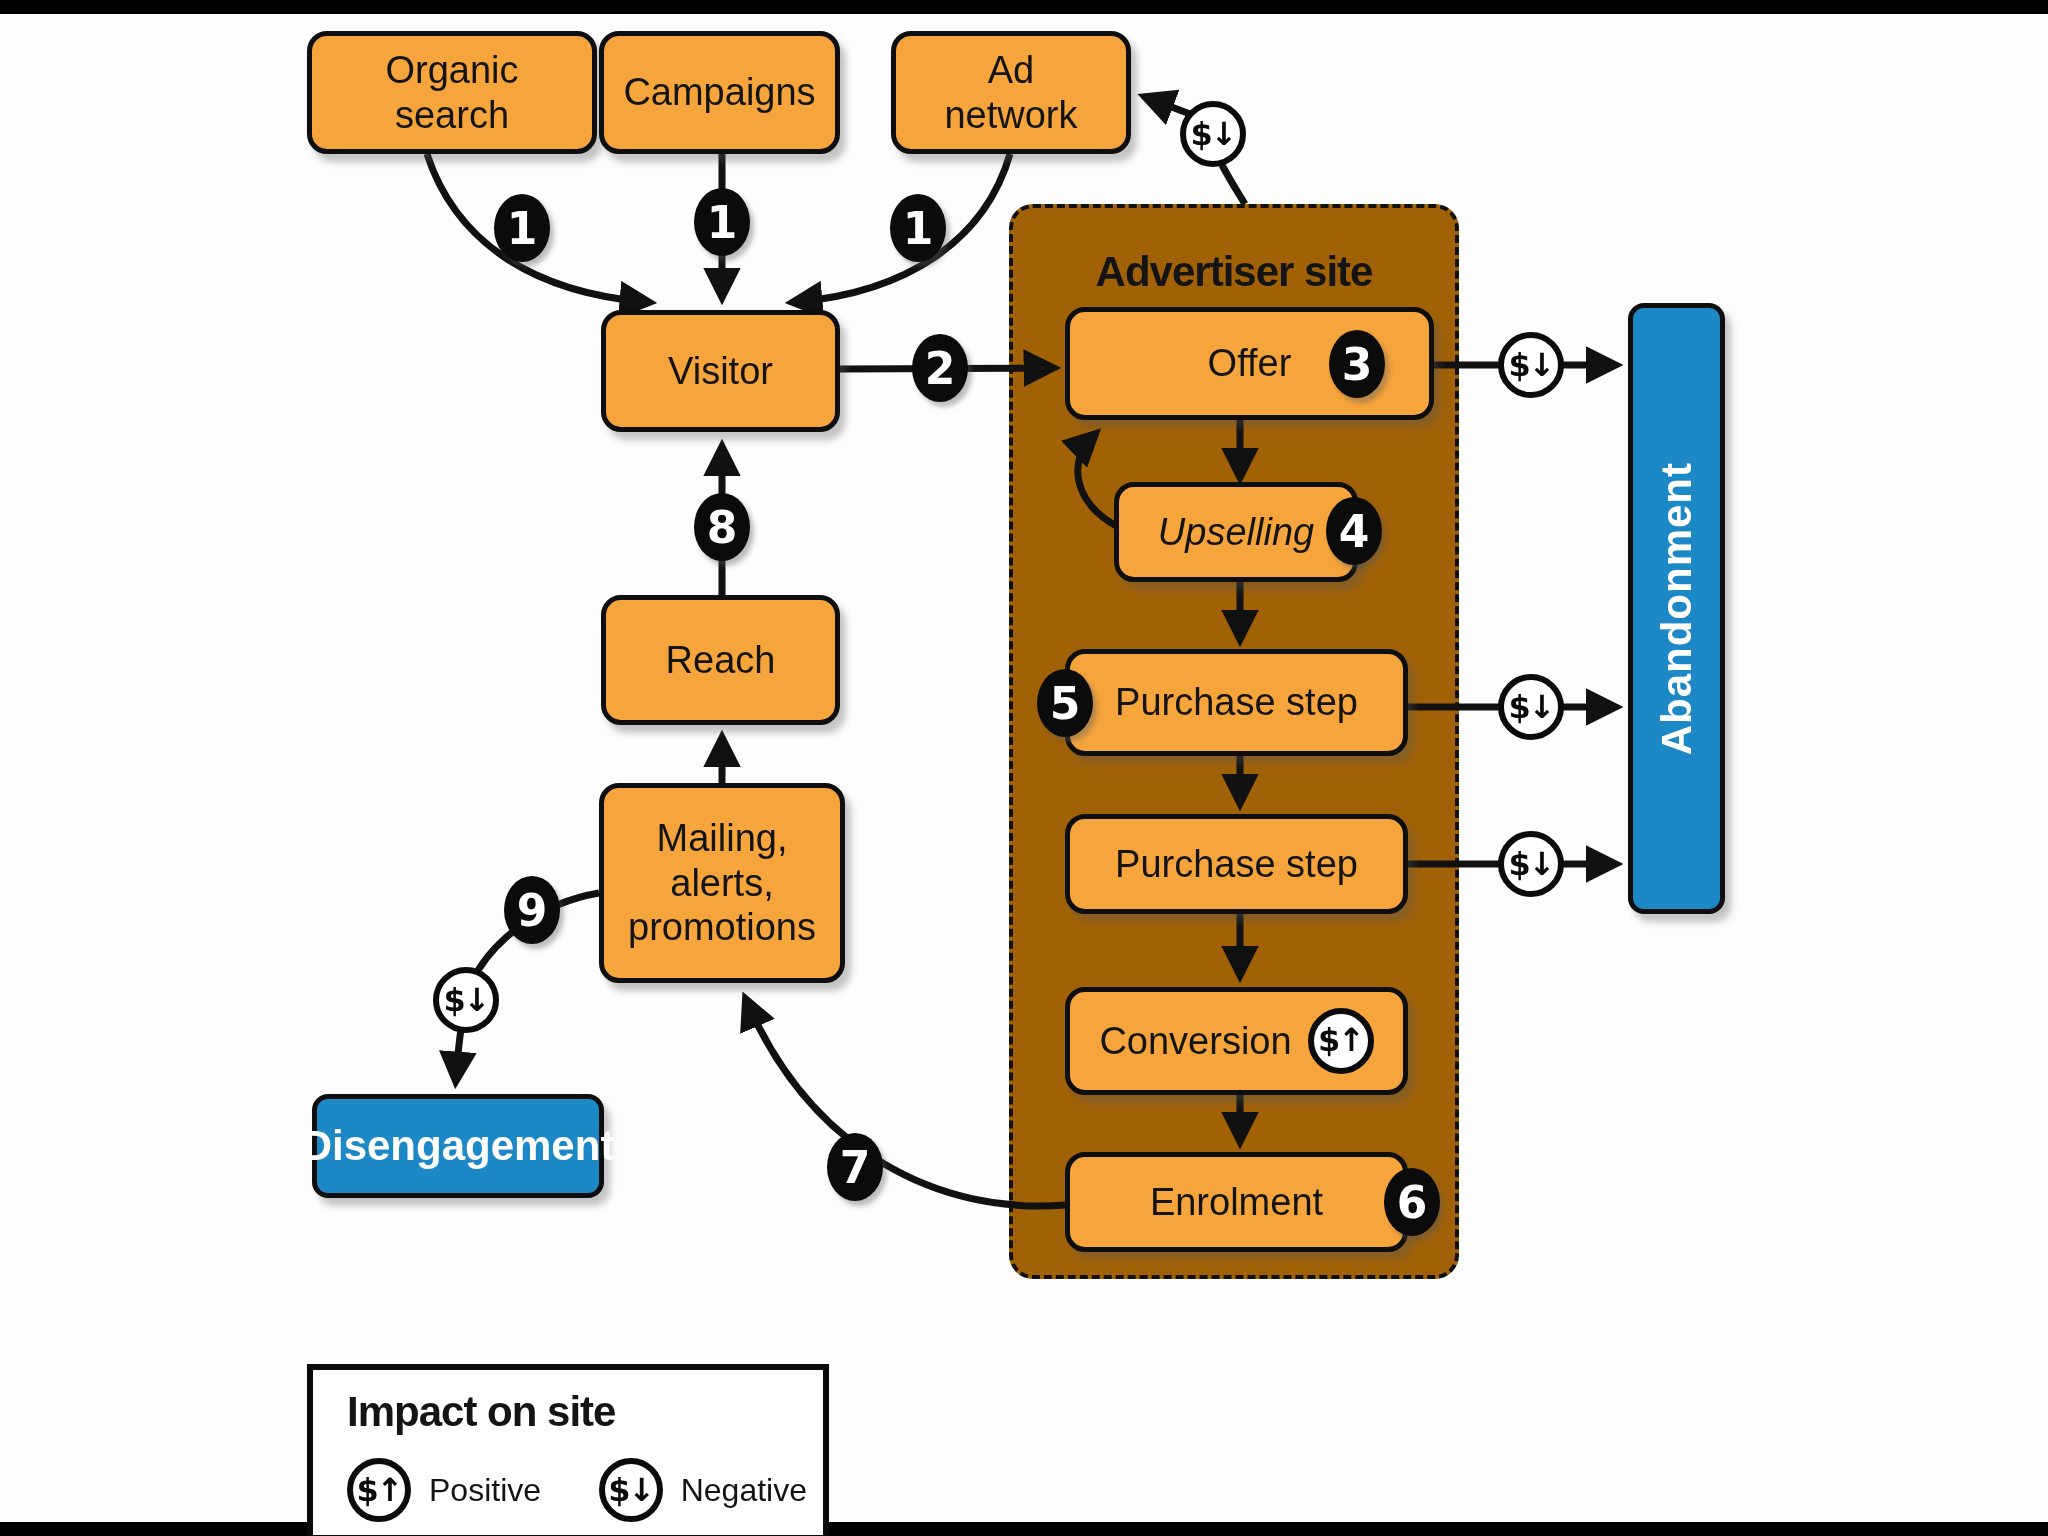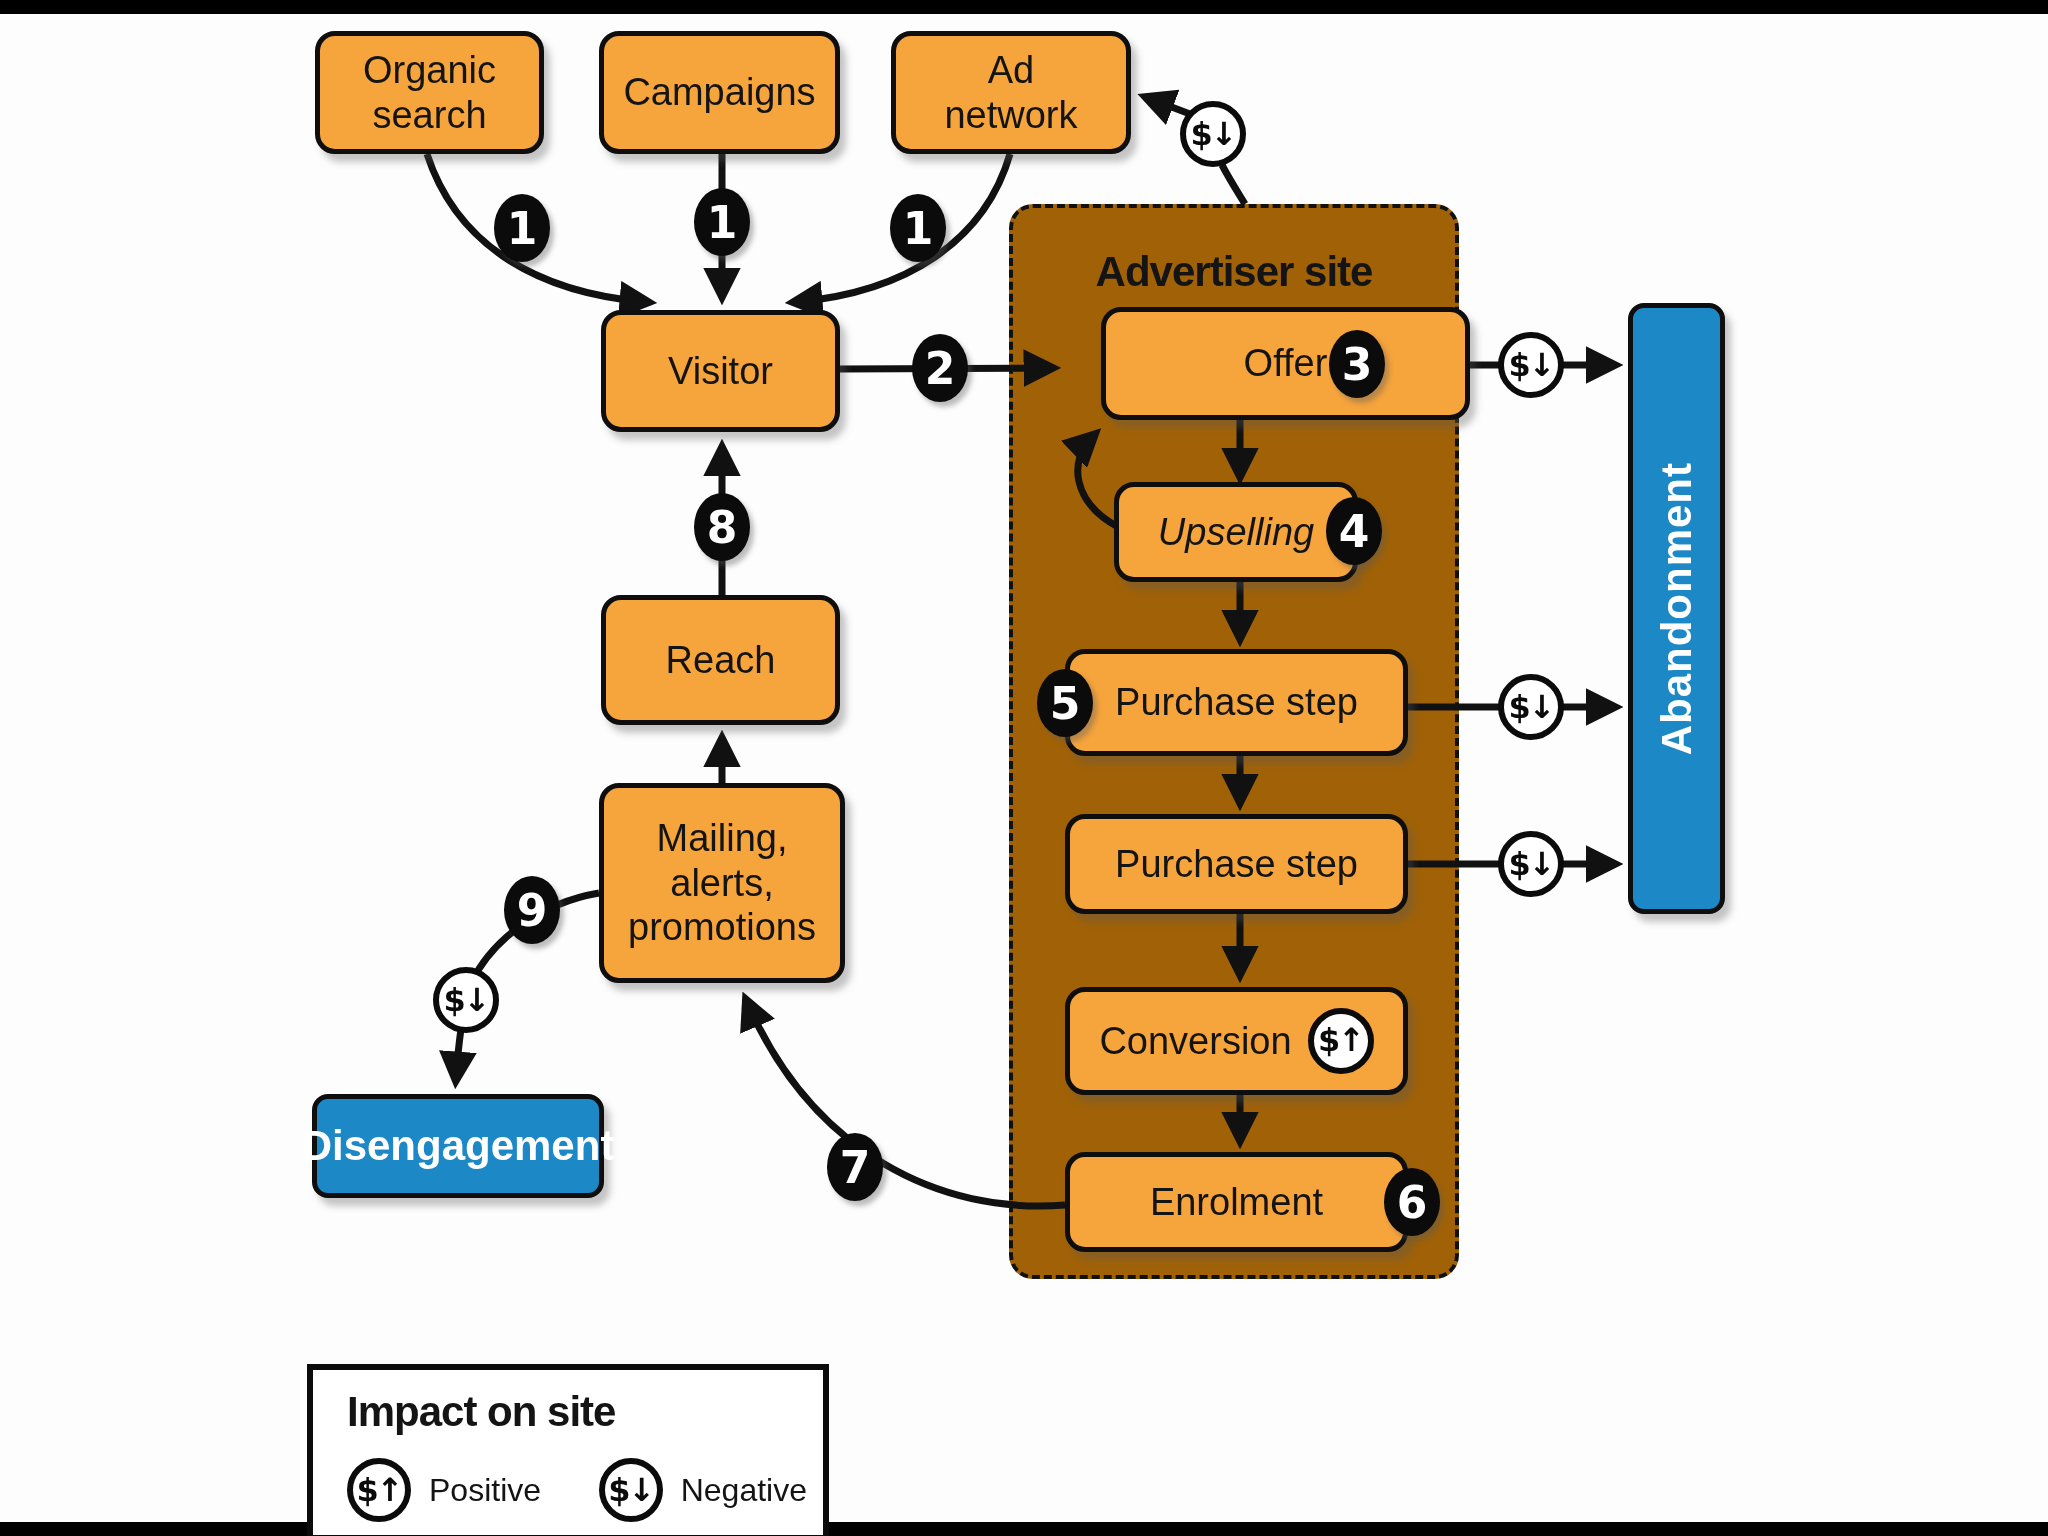--- a/index.html
+++ b/index.html
@@ -109,33 +109,33 @@
       <path d="M1065,1205 C940,1215 812,1152 747,1002" marker-end="url(#ah)"></path>
 
       <path d="M599,893 C540,903 492,940 471,983"></path>
       <path d="M461,1029 C458,1050 457,1064 456,1078" marker-end="url(#ah)"></path>
 
       <path d="M1190,114 L1148,98" marker-end="url(#ah)"></path>
       <path d="M1222,165 C1231,182 1239,194 1245,204"></path>
     </g>
   </svg>
 
-  <div class="box" style="left:307px;top:31px;width:229px;height:123px;margin-left:8px;">Organic
+  <div class="box" style="left:307px;top:31px;width:290px;height:123px;">Organic
 search</div>
   <div class="box" style="left:599px;top:31px;width:241px;height:123px;">Campaigns</div>
   <div class="box" style="left:891px;top:31px;width:240px;height:123px;">Ad
 network</div>
 
   <div class="box" style="left:601px;top:310px;width:239px;height:122px;">Visitor</div>
   <div class="box" style="left:601px;top:595px;width:239px;height:130px;">Reach</div>
   <div class="box" style="left:599px;top:783px;width:246px;height:200px;">Mailing,
 alerts,
 promotions</div>
 
-  <div class="box" style="left:1101px;top:307px;width:369px;height:113px;">Offer</div>
+  <div class="box" style="left:1065px;top:307px;width:369px;height:113px;">Offer</div>
   <div class="box italic" style="left:1114px;top:482px;width:244px;height:100px;">Upselling</div>
   <div class="box" style="left:1065px;top:649px;width:343px;height:107px;">Purchase step</div>
   <div class="box" style="left:1065px;top:814px;width:343px;height:100px;">Purchase step</div>
   <div class="box" style="left:1065px;top:987px;width:343px;height:108px;">
     <span class="conv-row">
       <span>Conversion</span>
       <span class="dollar inline">$↑</span>
     </span>
   </div>
   <div class="box" style="left:1065px;top:1152px;width:343px;height:100px;">Enrolment</div>

